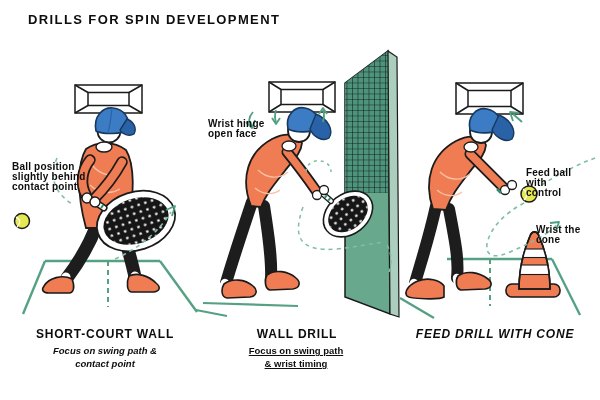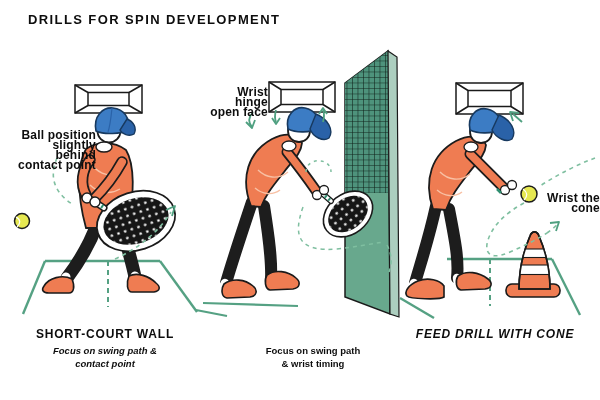--- a/index.html
+++ b/index.html
@@ -1,22 +1,22 @@
 <!DOCTYPE html>
 <html><head>
 <meta charset="utf-8">
 <style>
   html,body{margin:0;padding:0;background:#ffffff;}
   #stage{position:relative;width:600px;height:400px;background:#ffffff;overflow:hidden;
          font-family:"Liberation Sans",sans-serif;color:#111;}
   #art{position:absolute;left:0;top:0;width:600px;height:400px;}
   .title{position:absolute;left:28px;top:12px;font-size:13px;font-weight:700;
          letter-spacing:1.4px;color:#0d0d0d;}
-  .ann{position:absolute;font-size:12px;font-weight:700;line-height:10px;text-align:right;
-       white-space:pre-line;color:#0d0d0d;letter-spacing:0.2px;}
+  .ann{position:absolute;font-size:10px;font-weight:700;line-height:10px;text-align:left;
+       white-space:pre-line;color:#0d0d0d;letter-spacing:0.2px;margin-top:32px;}
   .panel-heading{position:absolute;top:327px;width:200px;text-align:center;font-size:12px;
        font-weight:700;letter-spacing:0.8px;color:#0d0d0d;}
   .panel-caption{position:absolute;top:344px;width:200px;text-align:center;font-size:9.5px;
        font-weight:700;line-height:13px;white-space:pre-line;color:#0d0d0d;}
 </style>
 </head>
 <body>
 
 <div id="stage">
 
@@ -231,23 +231,26 @@
     </g>
   </svg>
 
   <div class="title">DRILLS FOR SPIN DEVELOPMENT</div>
 
   <div class="ann" style="left:12px;top:130px;width:84px;">Ball position
 slightly behind
 contact point</div>
   <div class="ann" style="left:208px;top:87px;width:60px;">Wrist hinge
 open face</div>
+  <div class="ann" style="left:526px;top:136px;width:50px;">Feed ball
+with control</div>
   <div class="ann" style="left:536px;top:193px;width:64px;">Wrist the cone</div>
 
   <div class="panel-heading" style="left:5px;">SHORT-COURT WALL</div>
   <div class="panel-caption" style="left:5px;font-style:italic;">Focus on swing path &amp;
 contact point</div>
 
-  <div class="panel-caption" style="left:213px;">Focus on swing path
+  <div class="panel-heading" style="left:197px;">WALL DRILL</div>
+  <div class="panel-caption" style="left:196px;text-decoration:underline;">Focus on swing path
 &amp; wrist timing</div>
 
   <div class="panel-heading" style="left:395px;font-style:italic;">FEED DRILL WITH CONE</div>
 </div>
 
 </body></html>

